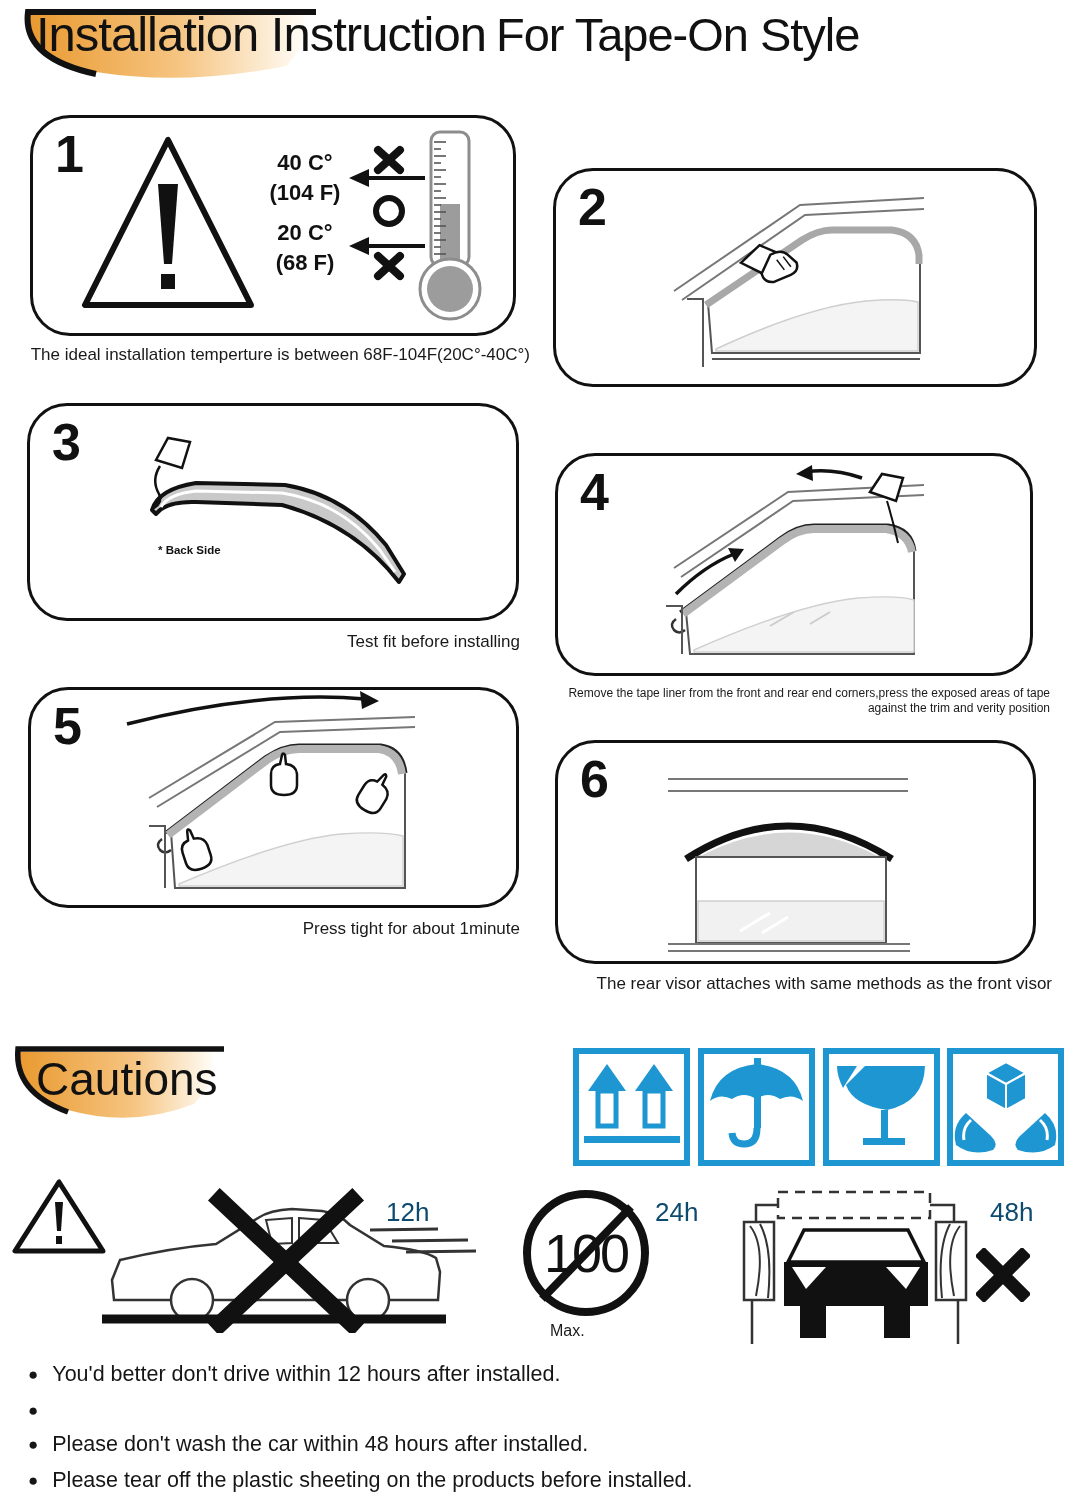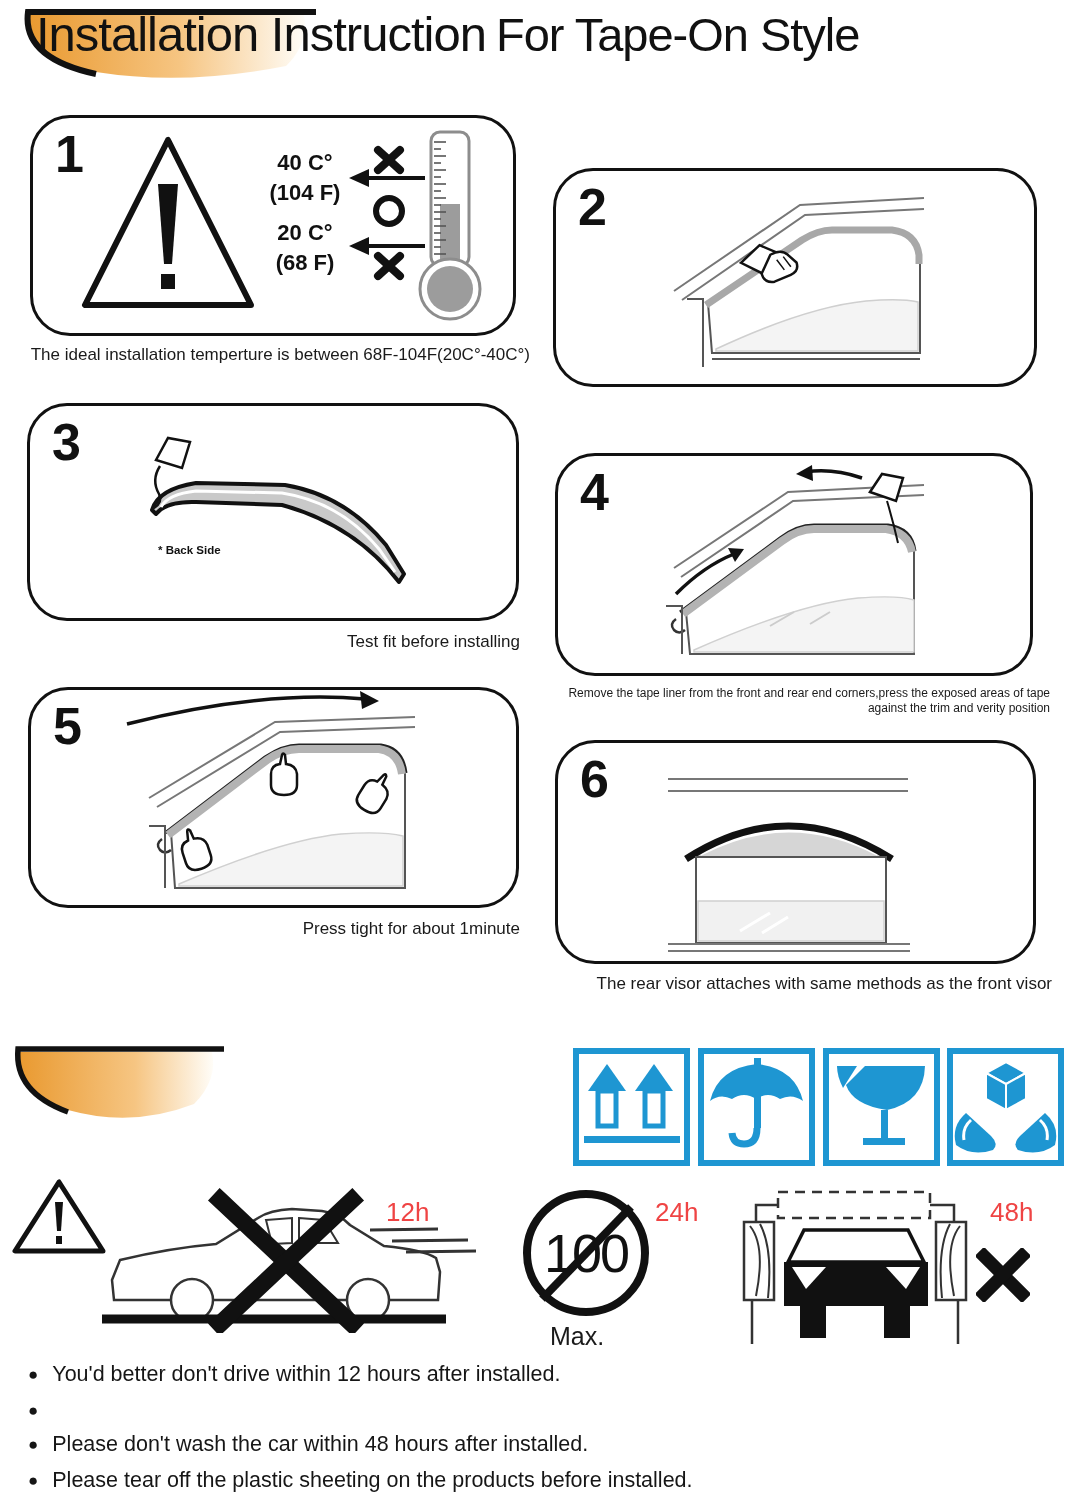--- a/index.html
+++ b/index.html
@@ -10,22 +10,22 @@
   .title-line{position:absolute;left:36px;top:6px;white-space:nowrap;}
   .title-reg{font-size:49px;font-weight:400;letter-spacing:-1px;}
   .title-bold{font-size:47px;font-weight:400;margin-left:10px;letter-spacing:-1px;}
   
   .box{position:absolute;border:3.5px solid #111;border-radius:40px;background:#fff;}
   .num{position:absolute;left:22px;top:6px;font-size:52px;font-weight:700;letter-spacing:-2px;}
   .cap{position:absolute;text-align:right;font-size:17px;line-height:1.25;color:#1a1a1a;}
   .cap4{font-size:12px;}
   
   .cautions-head{position:absolute;left:36px;top:1052px;font-size:46px;font-weight:400;}
-  .hourlabel{position:absolute;font-size:26px;color:#ef4444;}
-  .maxlabel{position:absolute;font-size:25px;color:#1a1a1a;}
+  .hourlabel{position:absolute;font-size:26px;color:#0c4a6e;}
+  .maxlabel{position:absolute;font-size:16px;color:#1a1a1a;}
   
   .bullets{position:absolute;left:20px;top:1362px;width:1060px;}
   .bullet-row{display:flex;align-items:flex-start;margin-bottom:11px;font-size:21.5px;color:#161616;}
   .bullet-dot{font-size:17px;margin:3px 14px 0 8px;}
   svg{display:block;}
   text{font-family:"Liberation Sans",sans-serif;}
 </style>
 </head>
 <body>
 
@@ -226,20 +226,21 @@
     <defs>
       <linearGradient id="og2" x1="0" y1="0" x2="1" y2="0">
         <stop offset="0" stop-color="#e9992f"></stop>
           <stop offset="0.6" stop-color="#f6c582"></stop>
         <stop offset="1" stop-color="#fffdf8"></stop>
       </linearGradient>
     </defs>
     <path d="M16,12 Q12,52 66,70 Q130,88 192,64 Q216,40 210,12 Z" fill="url(#og2)"></path>
     <path d="M222,9 L16,9 Q12,52 66,72" fill="none" stroke="#111" stroke-width="5.5"></path>
   </svg>
+  <div class="cautions-head">Cautions</div>
 
   <svg class="abs" style="left:573px;top:1048px;" width="117" height="118" viewBox="0 0 117 118">
     <rect x="3" y="3" width="111" height="112" fill="#fff" stroke="#1e96d2" stroke-width="6"></rect>
     <g fill="#1e96d2">
       <polygon points="34,16 15,43 53,43"></polygon>
         <rect x="25" y="43" width="18" height="35" fill="#fff" stroke="#1e96d2" stroke-width="5"></rect>
       <polygon points="81,16 62,43 100,43"></polygon>
         <rect x="72" y="43" width="18" height="35" fill="#fff" stroke="#1e96d2" stroke-width="5"></rect>
       <rect x="11" y="88" width="96" height="7"></rect>
     </g>

